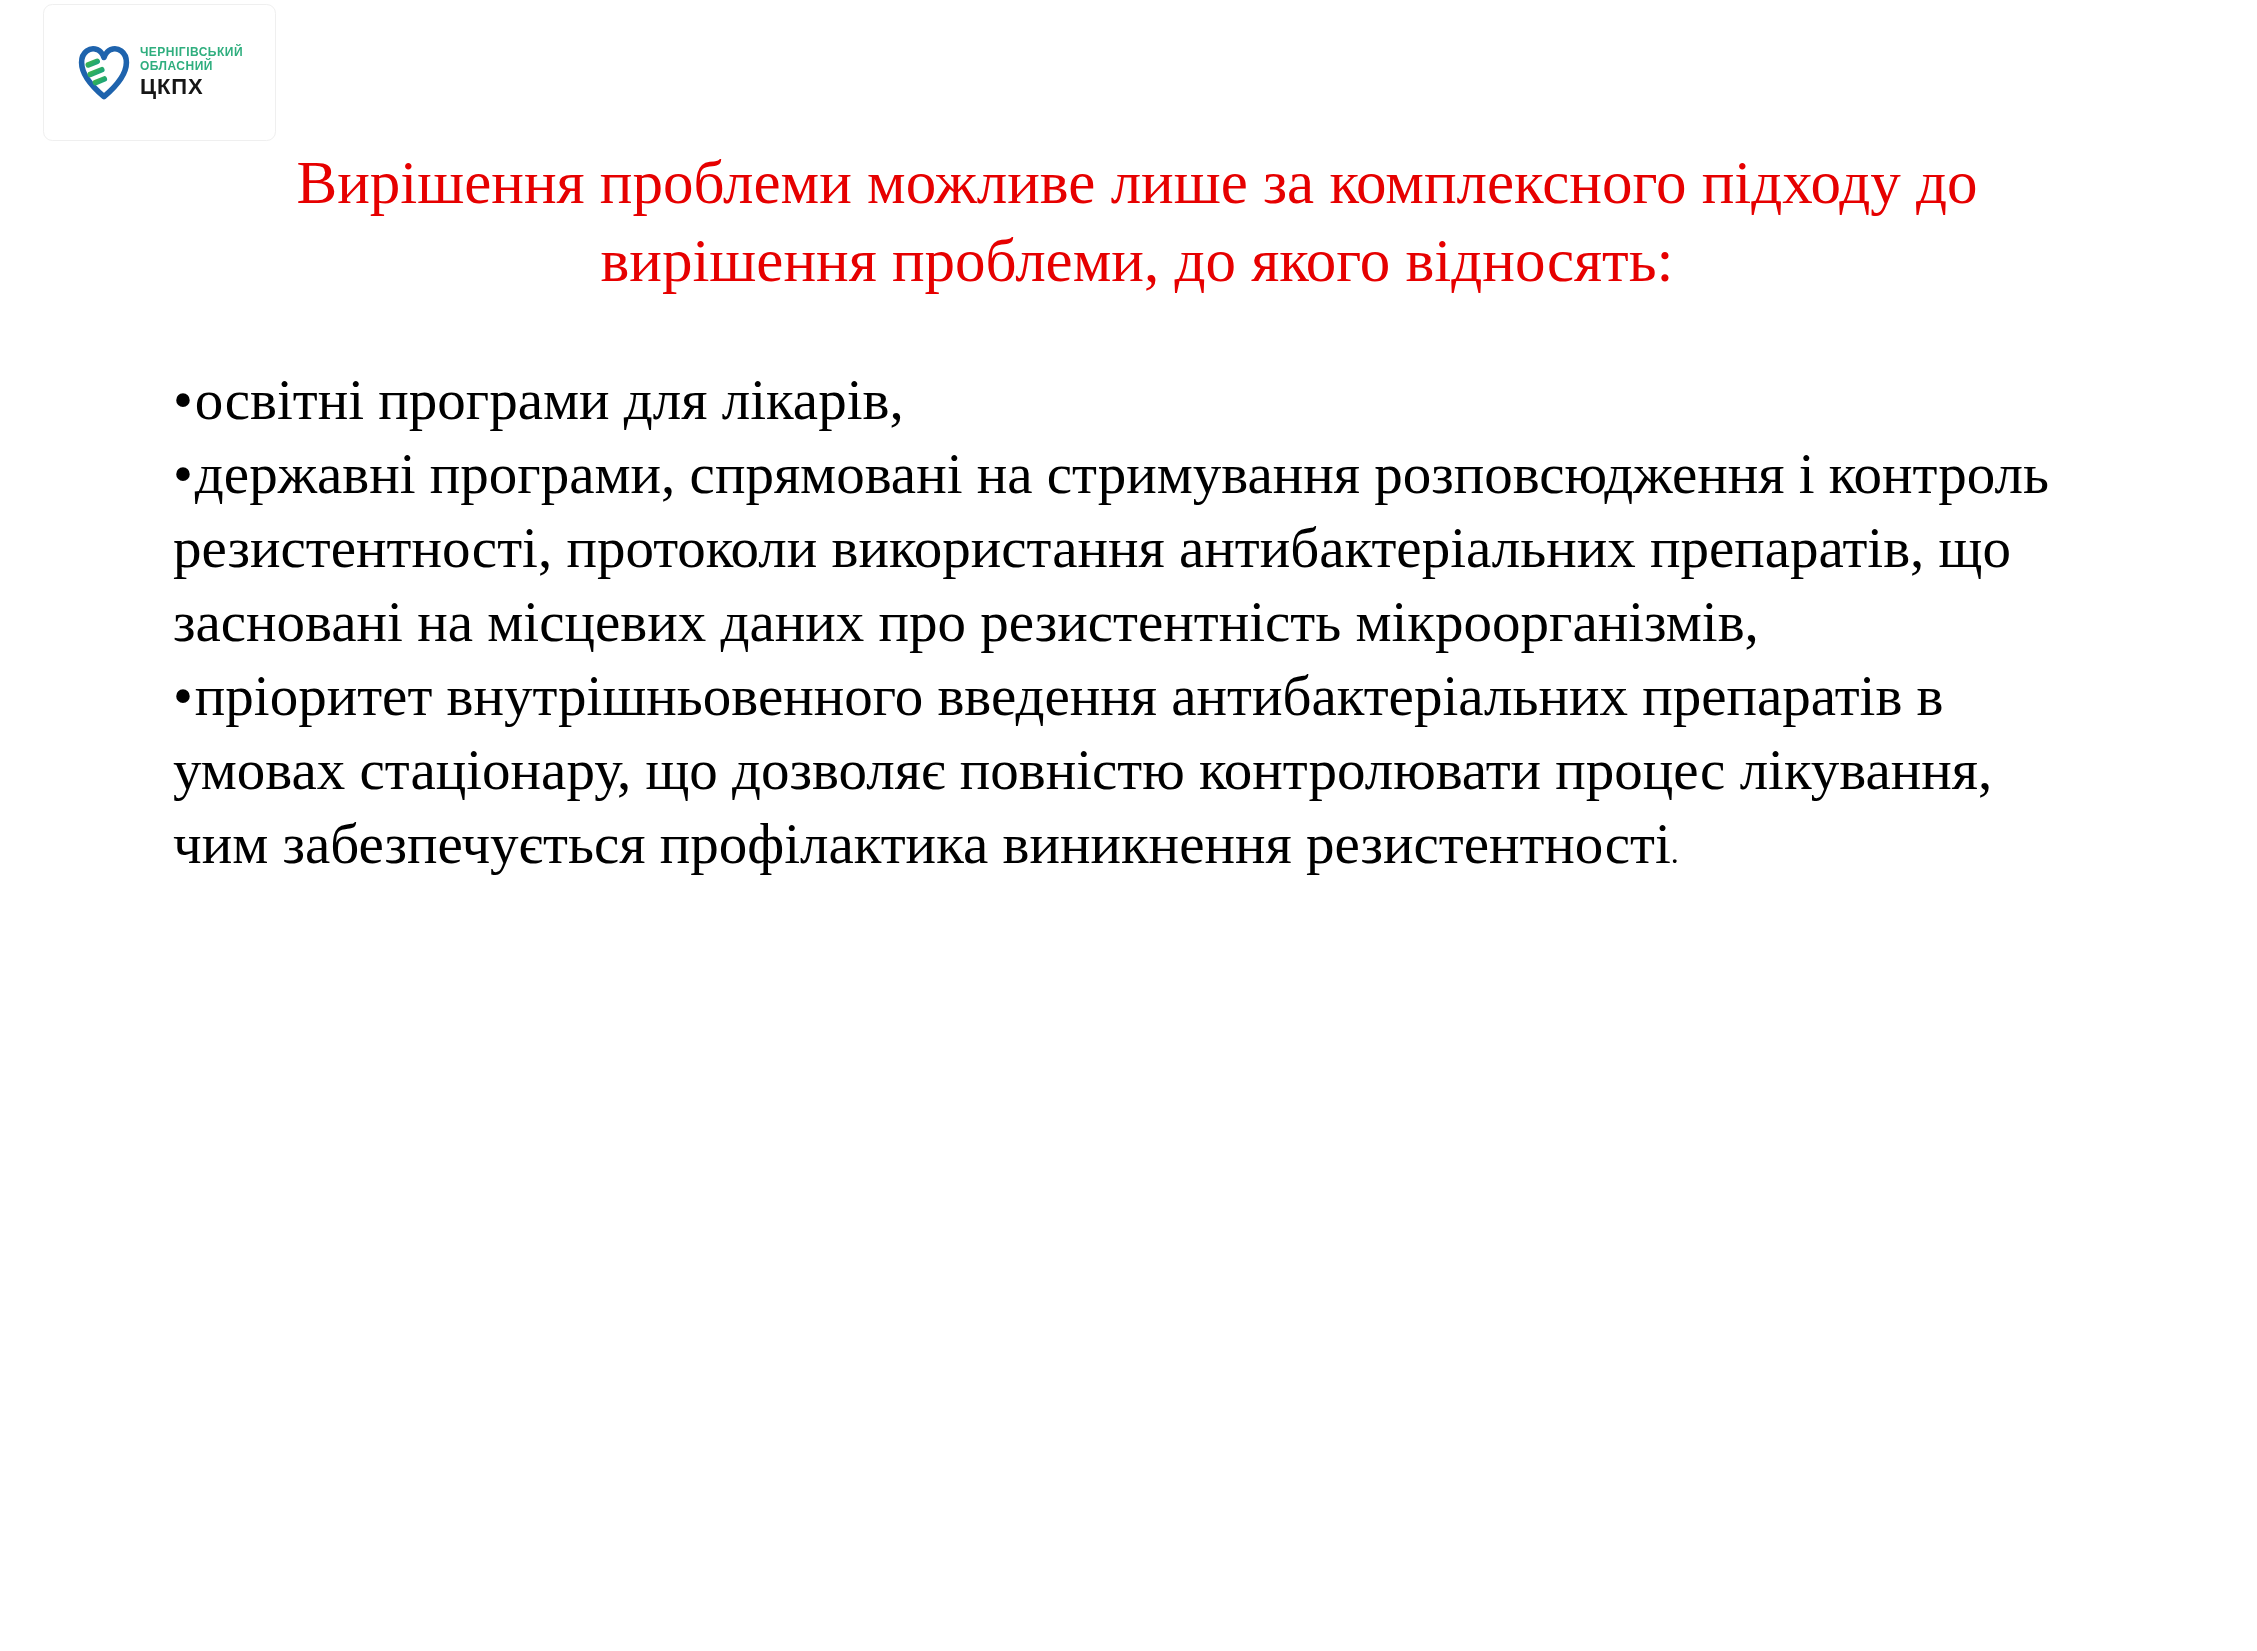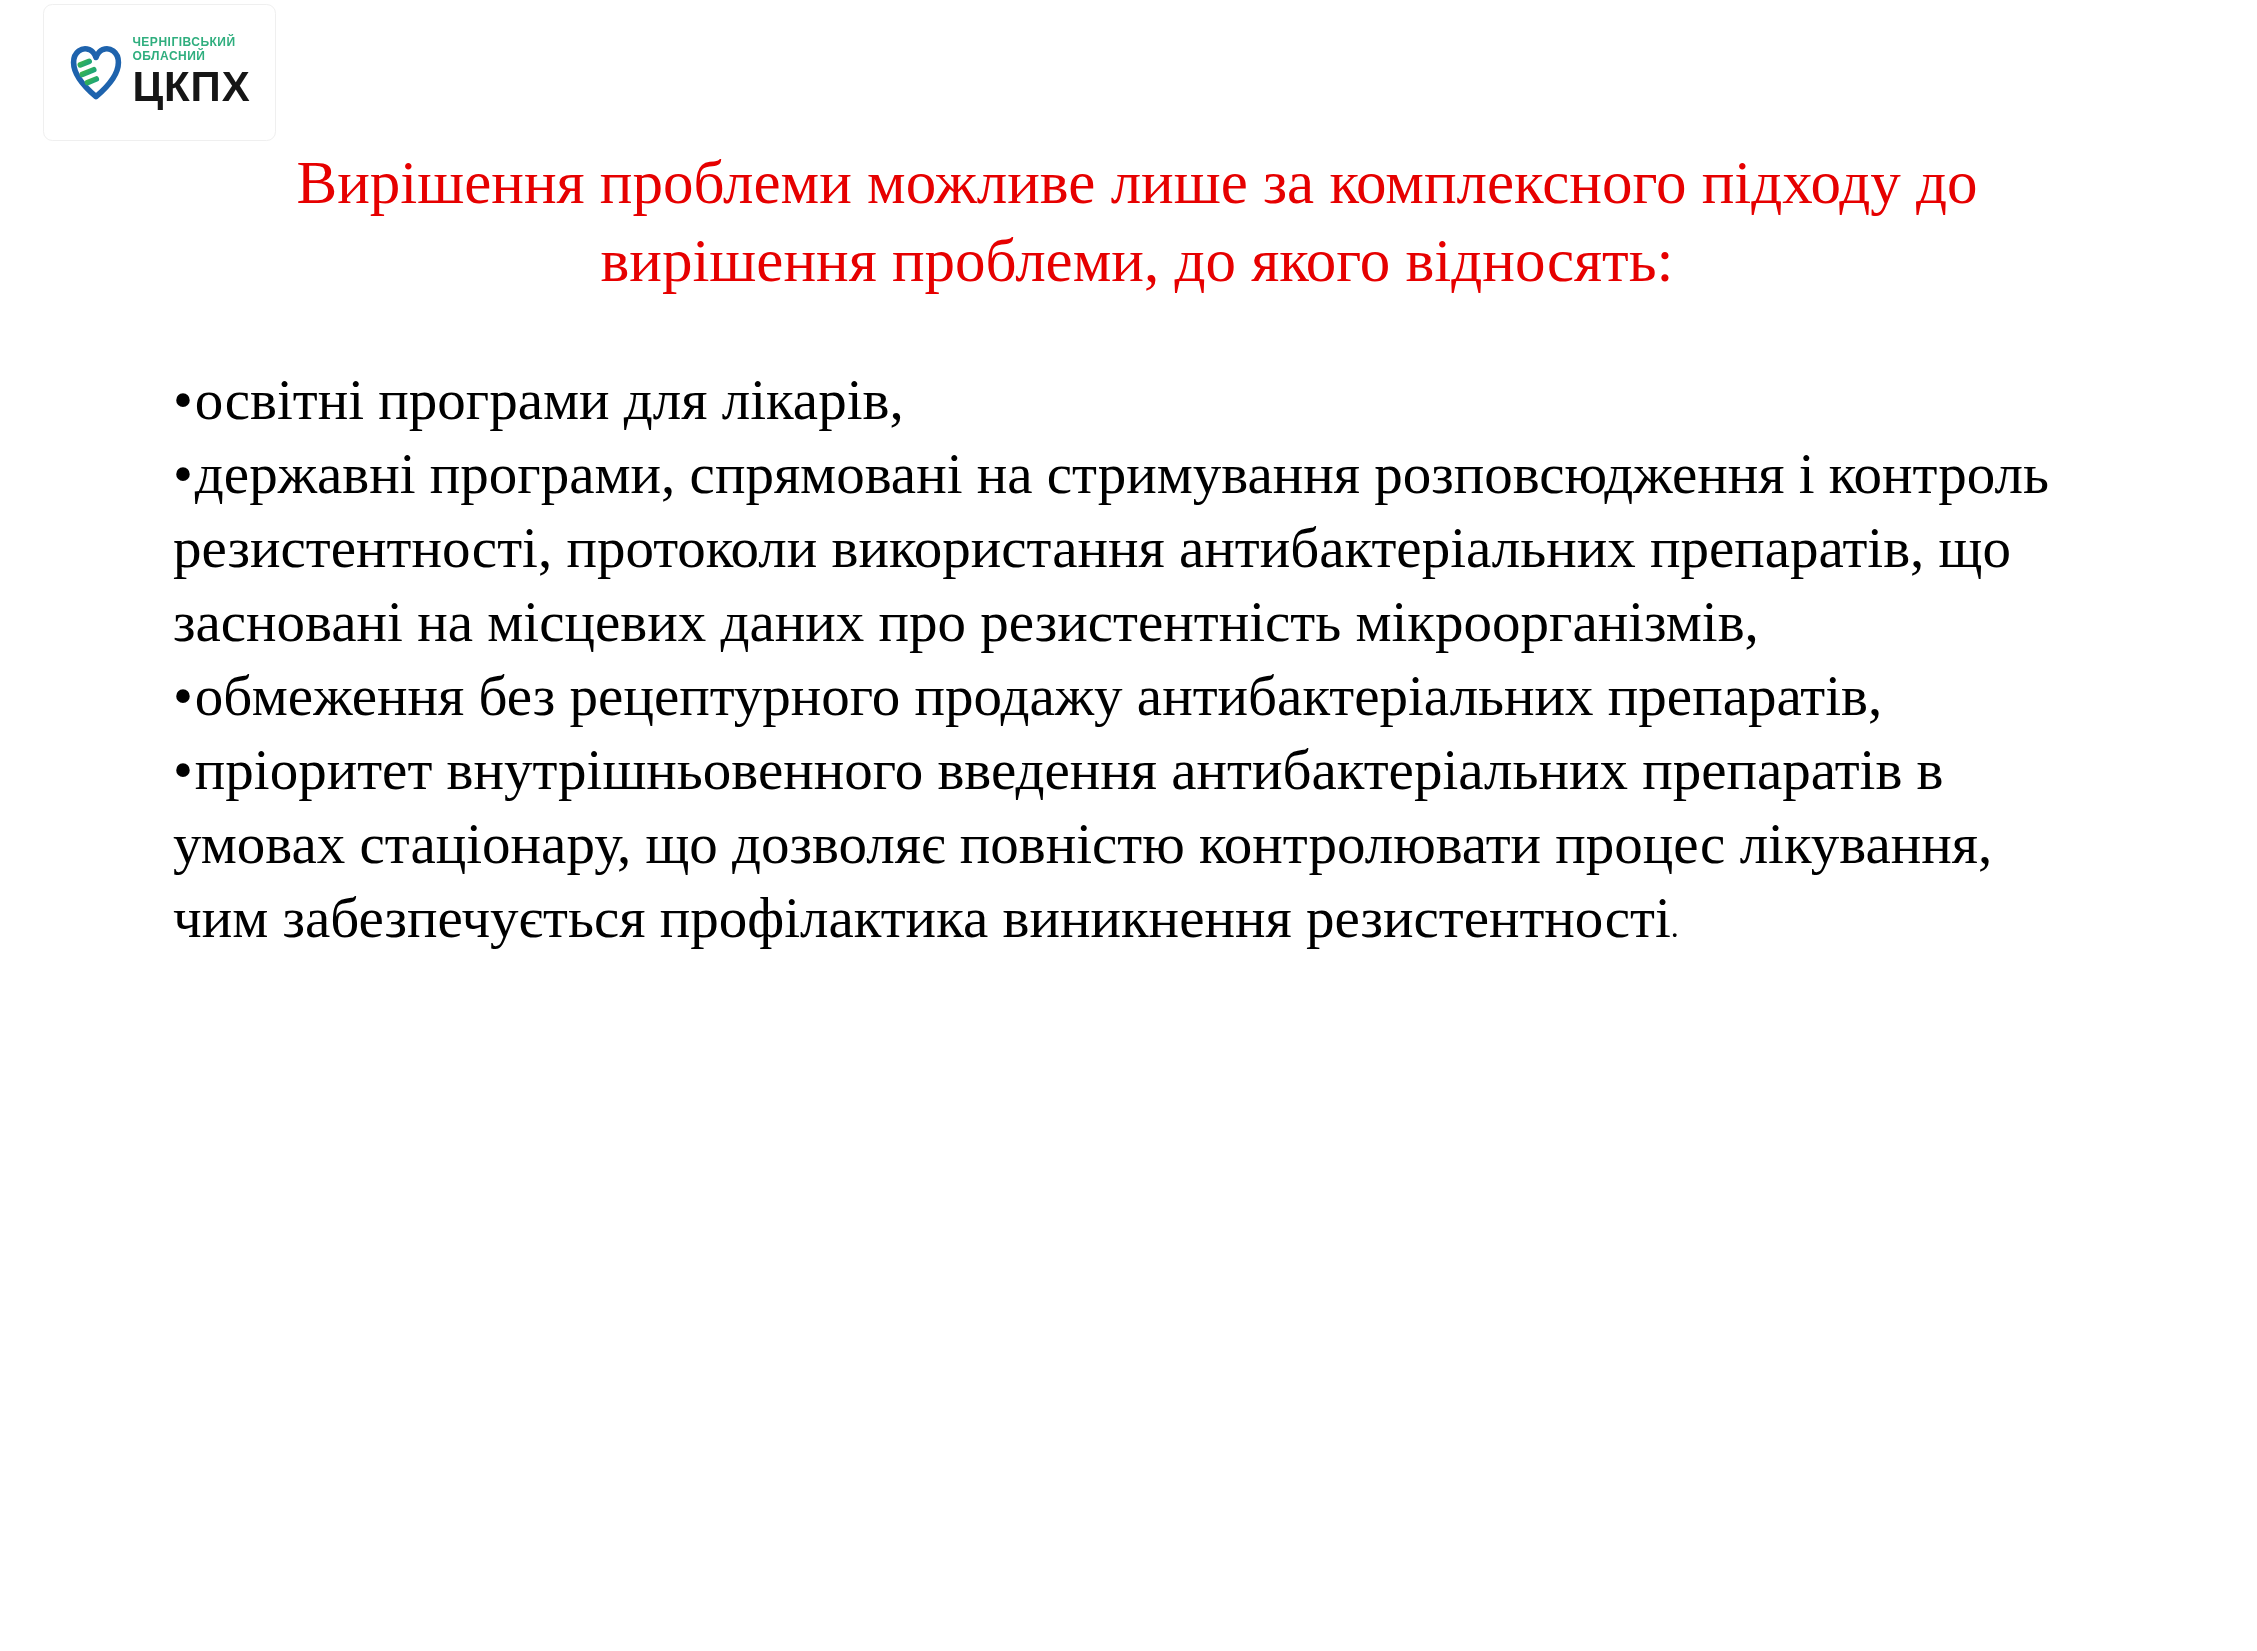--- a/index.html
+++ b/index.html
@@ -38,21 +38,21 @@
   .logo-org{
     font-family:"Liberation Sans", sans-serif;
     font-weight:bold;
     font-size:12px;
     letter-spacing:0.5px;
     color:var(--logo-text-green);
   }
   .logo-abbr{
     font-family:"Liberation Sans", sans-serif;
     font-weight:bold;
-    font-size:42px;
+    font-size:22px;
     letter-spacing:0.9px;
     color:var(--abbr-black);
     margin-top:1.9px;
     line-height:1;
   }
   
   .slide-title{
     position:absolute;
     left:0;top:136px;
     width:2258px;
@@ -103,18 +103,17 @@
       <span class="logo-org">ОБЛАСНИЙ</span>
       <span class="logo-abbr">ЦКПХ</span>
     </div>
   </div>
 
   <h1 class="slide-title">Вирішення проблеми можливе лише за комплексного підходу до вирішення проблеми, до якого відносять:</h1>
 
   <div class="bullet-list">
     <p class="bullet-item"><span class="bullet-marker">•</span><span>освітні програми для лікарів,</span></p>
     <p class="bullet-item"><span class="bullet-marker">•</span><span>державні програми, спрямовані на стримування розповсюдження і контроль резистентності, протоколи використання антибактеріальних препаратів, що засновані на місцевих даних про резистентність мікроорганізмів,</span></p>
-    <p class="bullet-item"><span class="bullet-marker">•</span><span>обмеження без рецептурного продажу антибактеріальних препаратів,</span></p>
     <p class="bullet-item"><span class="bullet-marker">•</span><span>пріоритет внутрішньовенного введення антибактеріальних препаратів в умовах стаціонару, що дозволяє повністю контролювати процес лікування, чим забезпечується профілактика виникнення резистентності</span><span class="end-period">.</span></p>
   </div>
 
 </div>
 
 
 </body></html>

